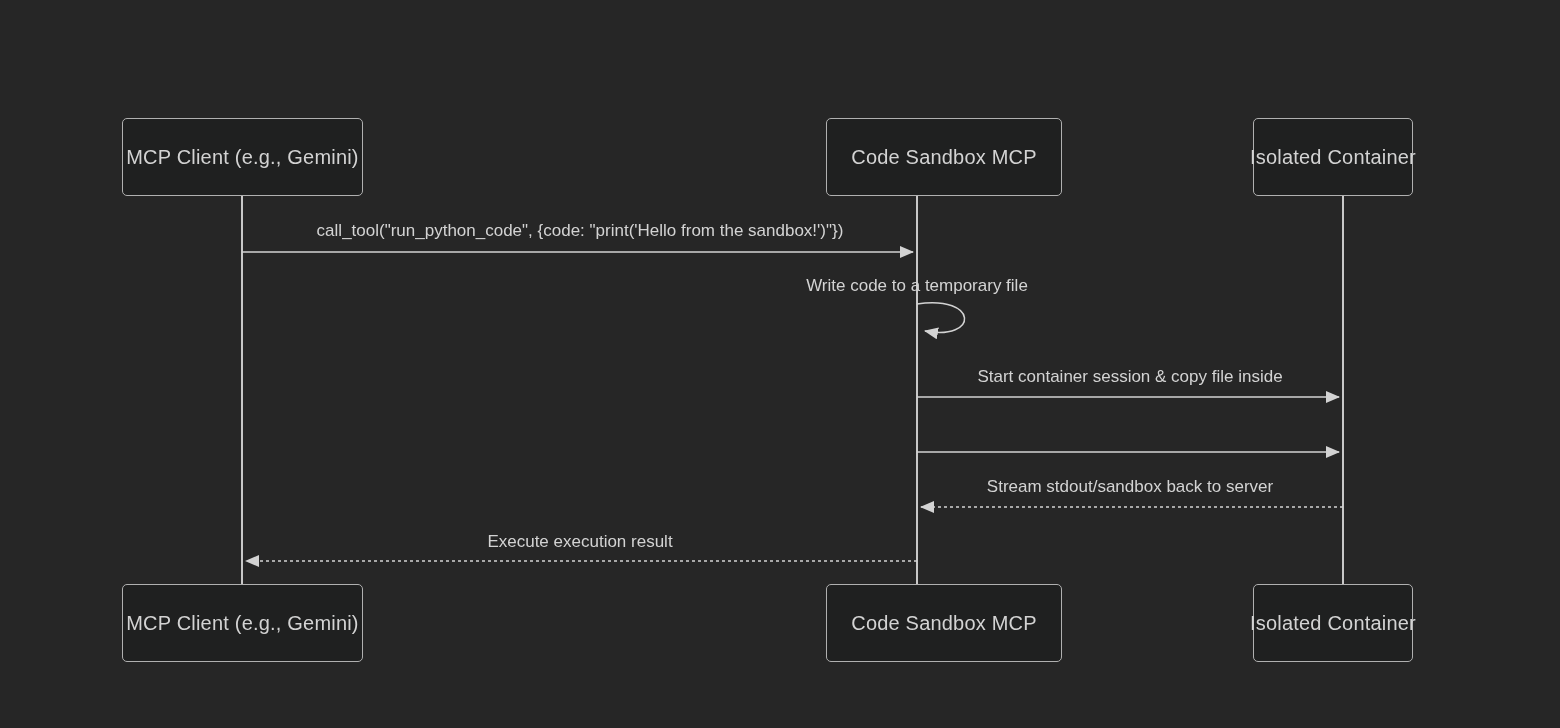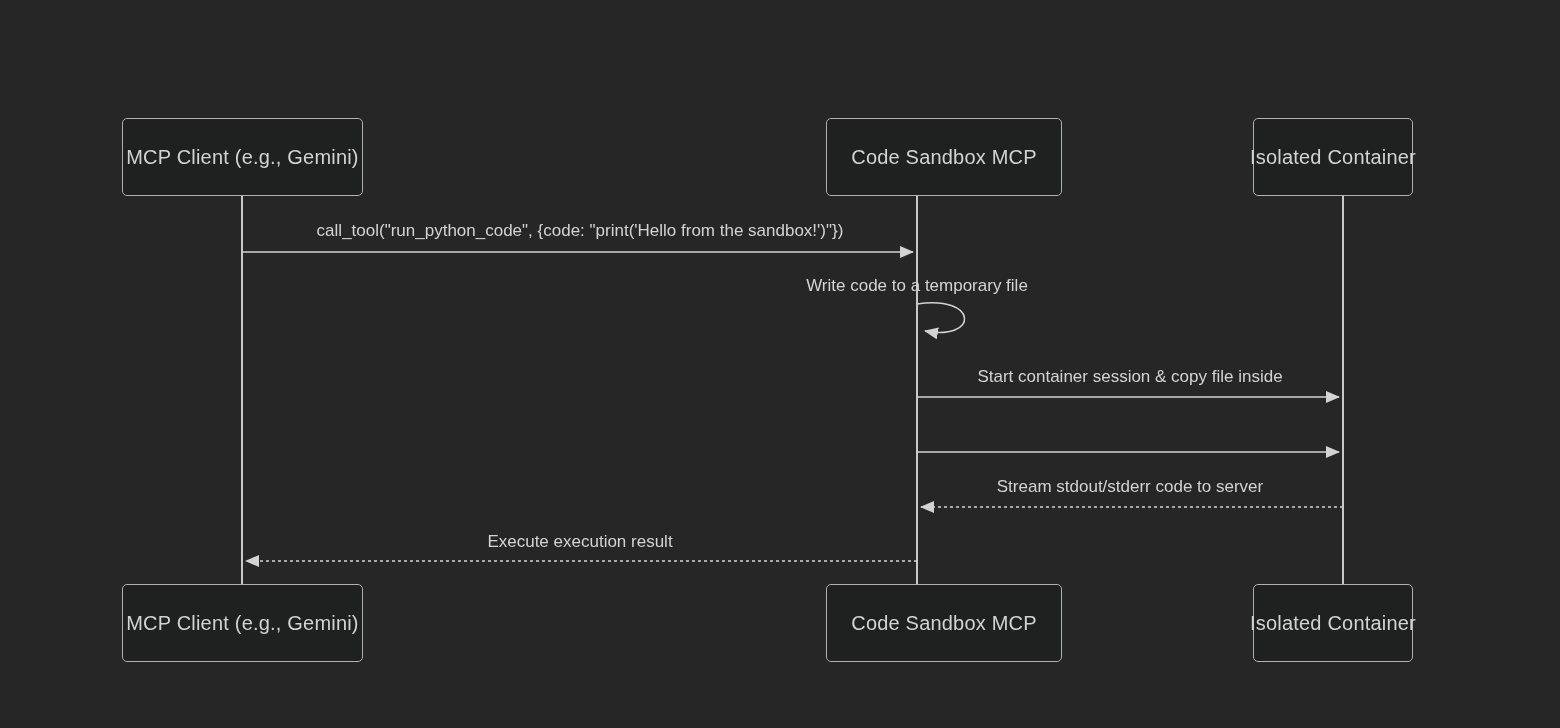--- a/index.html
+++ b/index.html
@@ -103,16 +103,16 @@
   <div class="actor bottom a2">
     <span>Code Sandbox MCP</span>
   </div>
   <div class="actor bottom a3">
     <span>Isolated Container</span>
   </div>
 
   <div class="msg-label l1">call_tool("run_python_code", {code: "print('Hello from the sandbox!')"})</div>
   <div class="msg-label l2">Write code to a temporary file</div>
   <div class="msg-label l3">Start container session &amp; copy file inside</div>
-  <div class="msg-label l5">Stream stdout/stderr code to server</div>
+  <div class="msg-label l5">Stream stdout/sandbox back to server</div>
   <div class="msg-label l6">Execute execution result</div>
 
 </div>
 
 </body></html>

